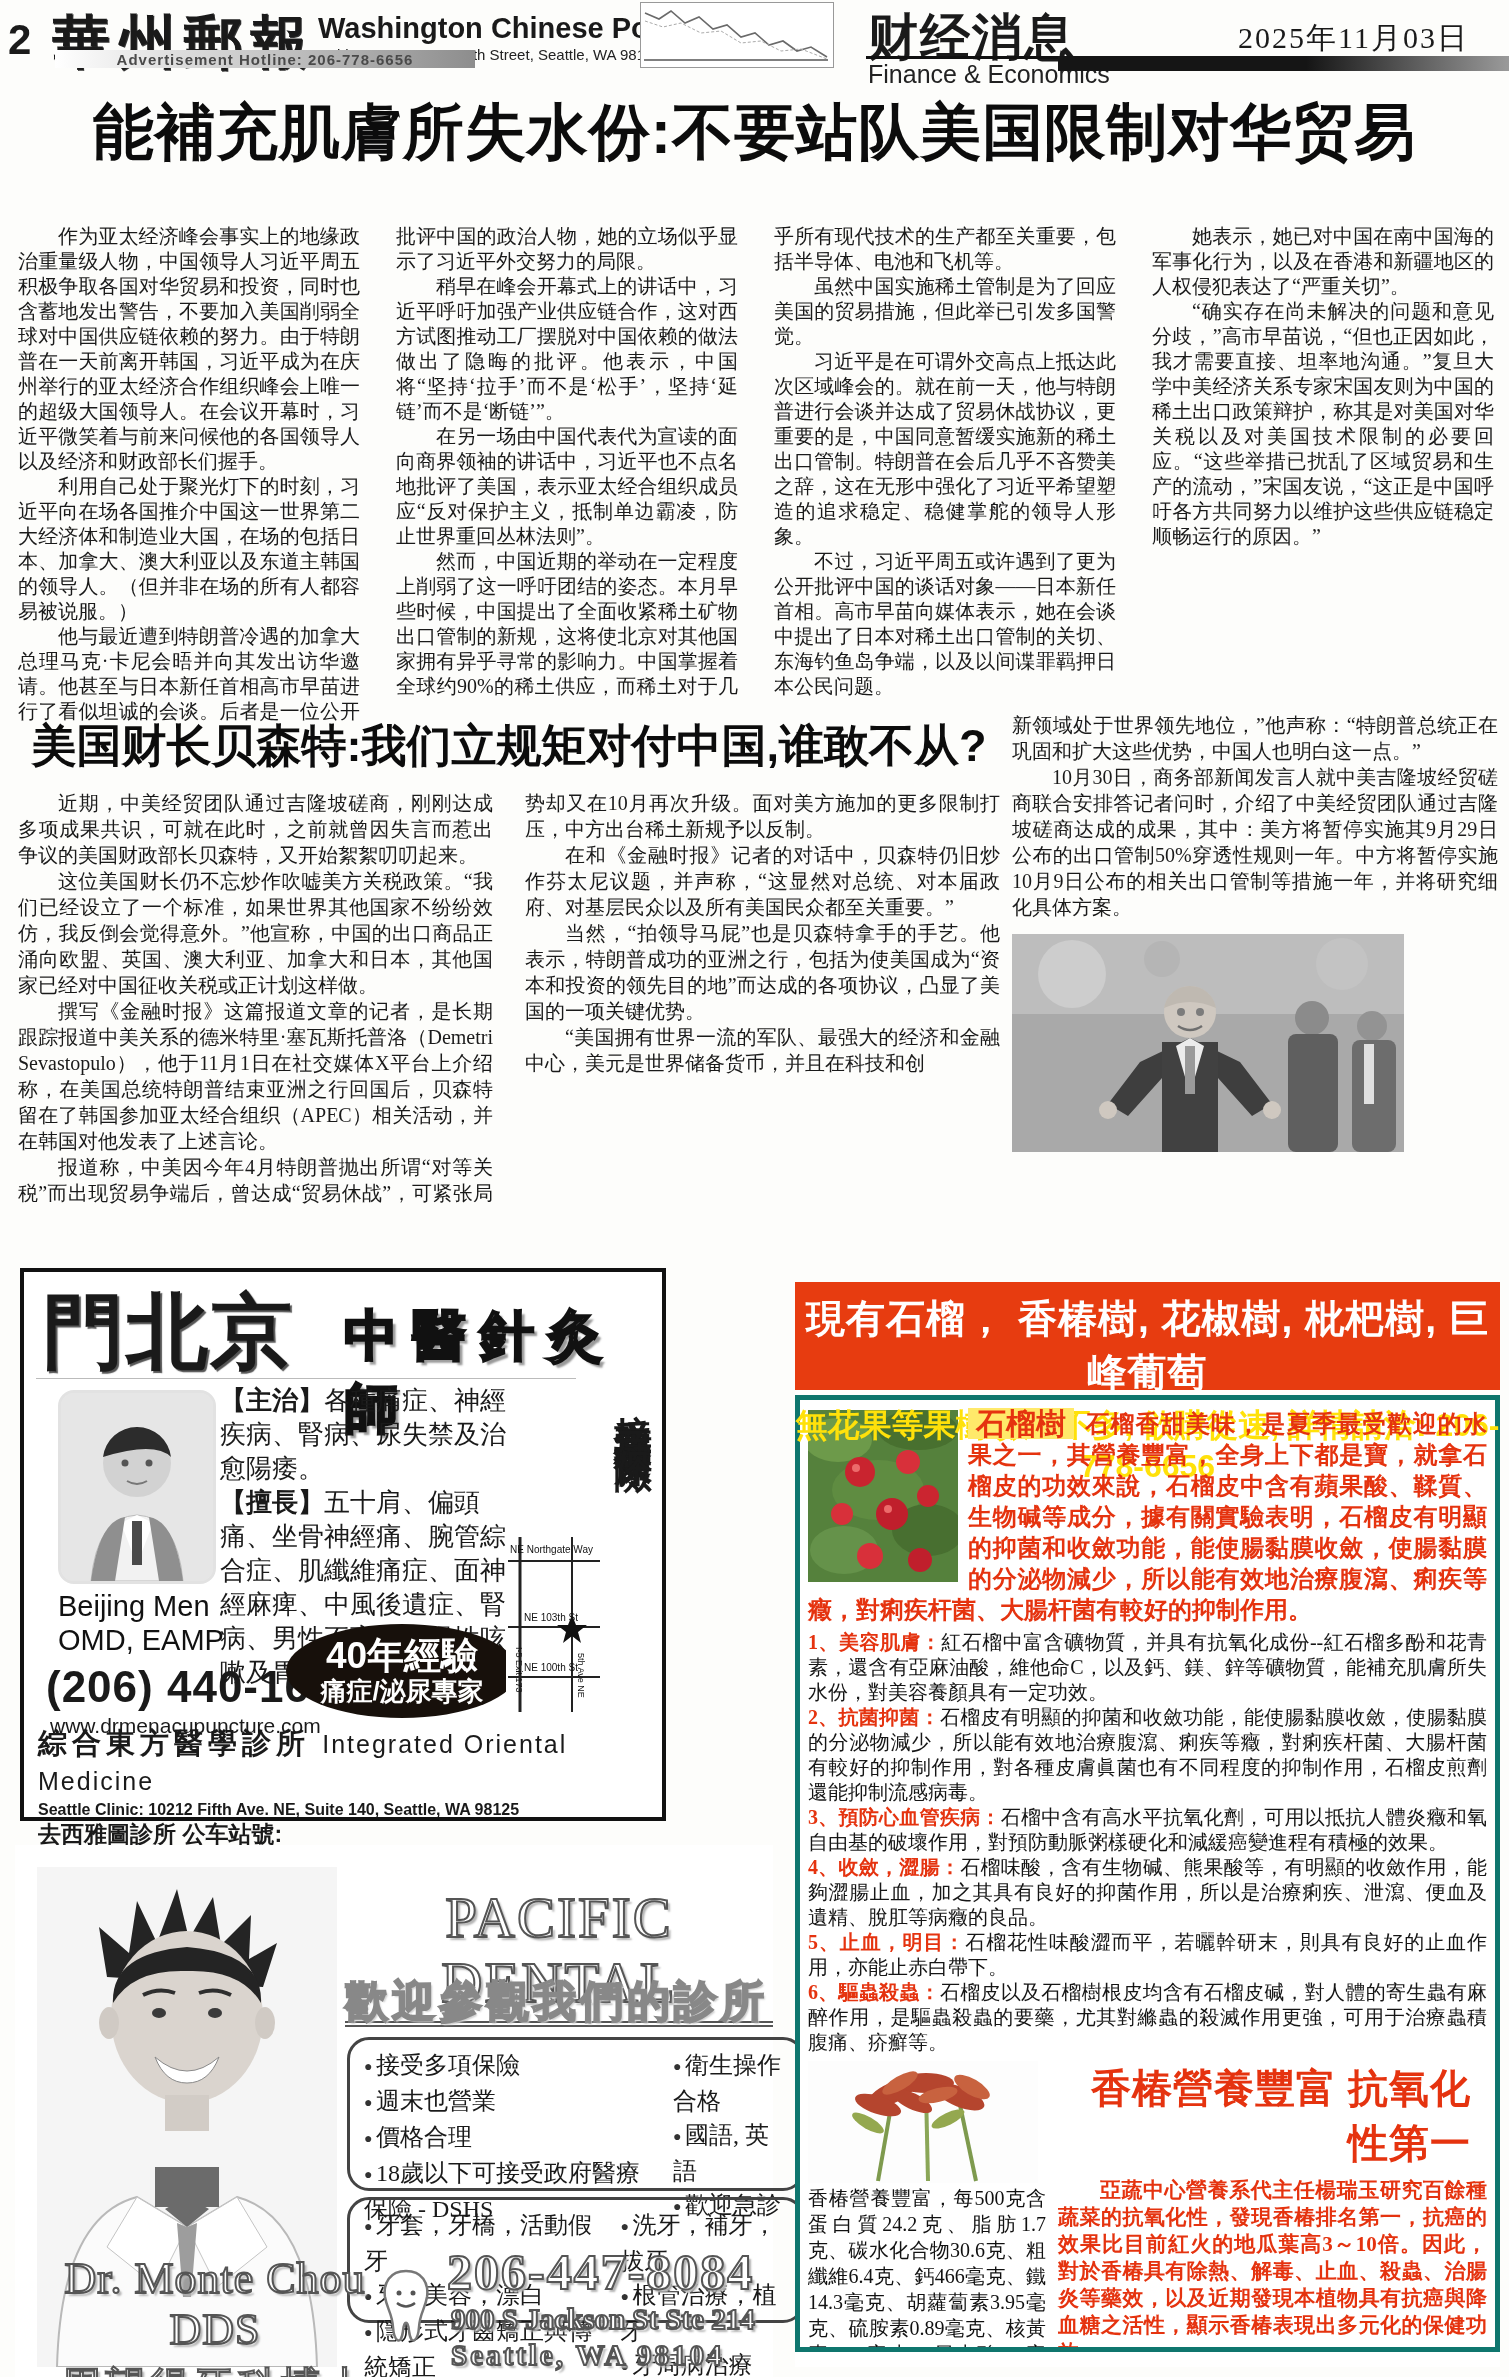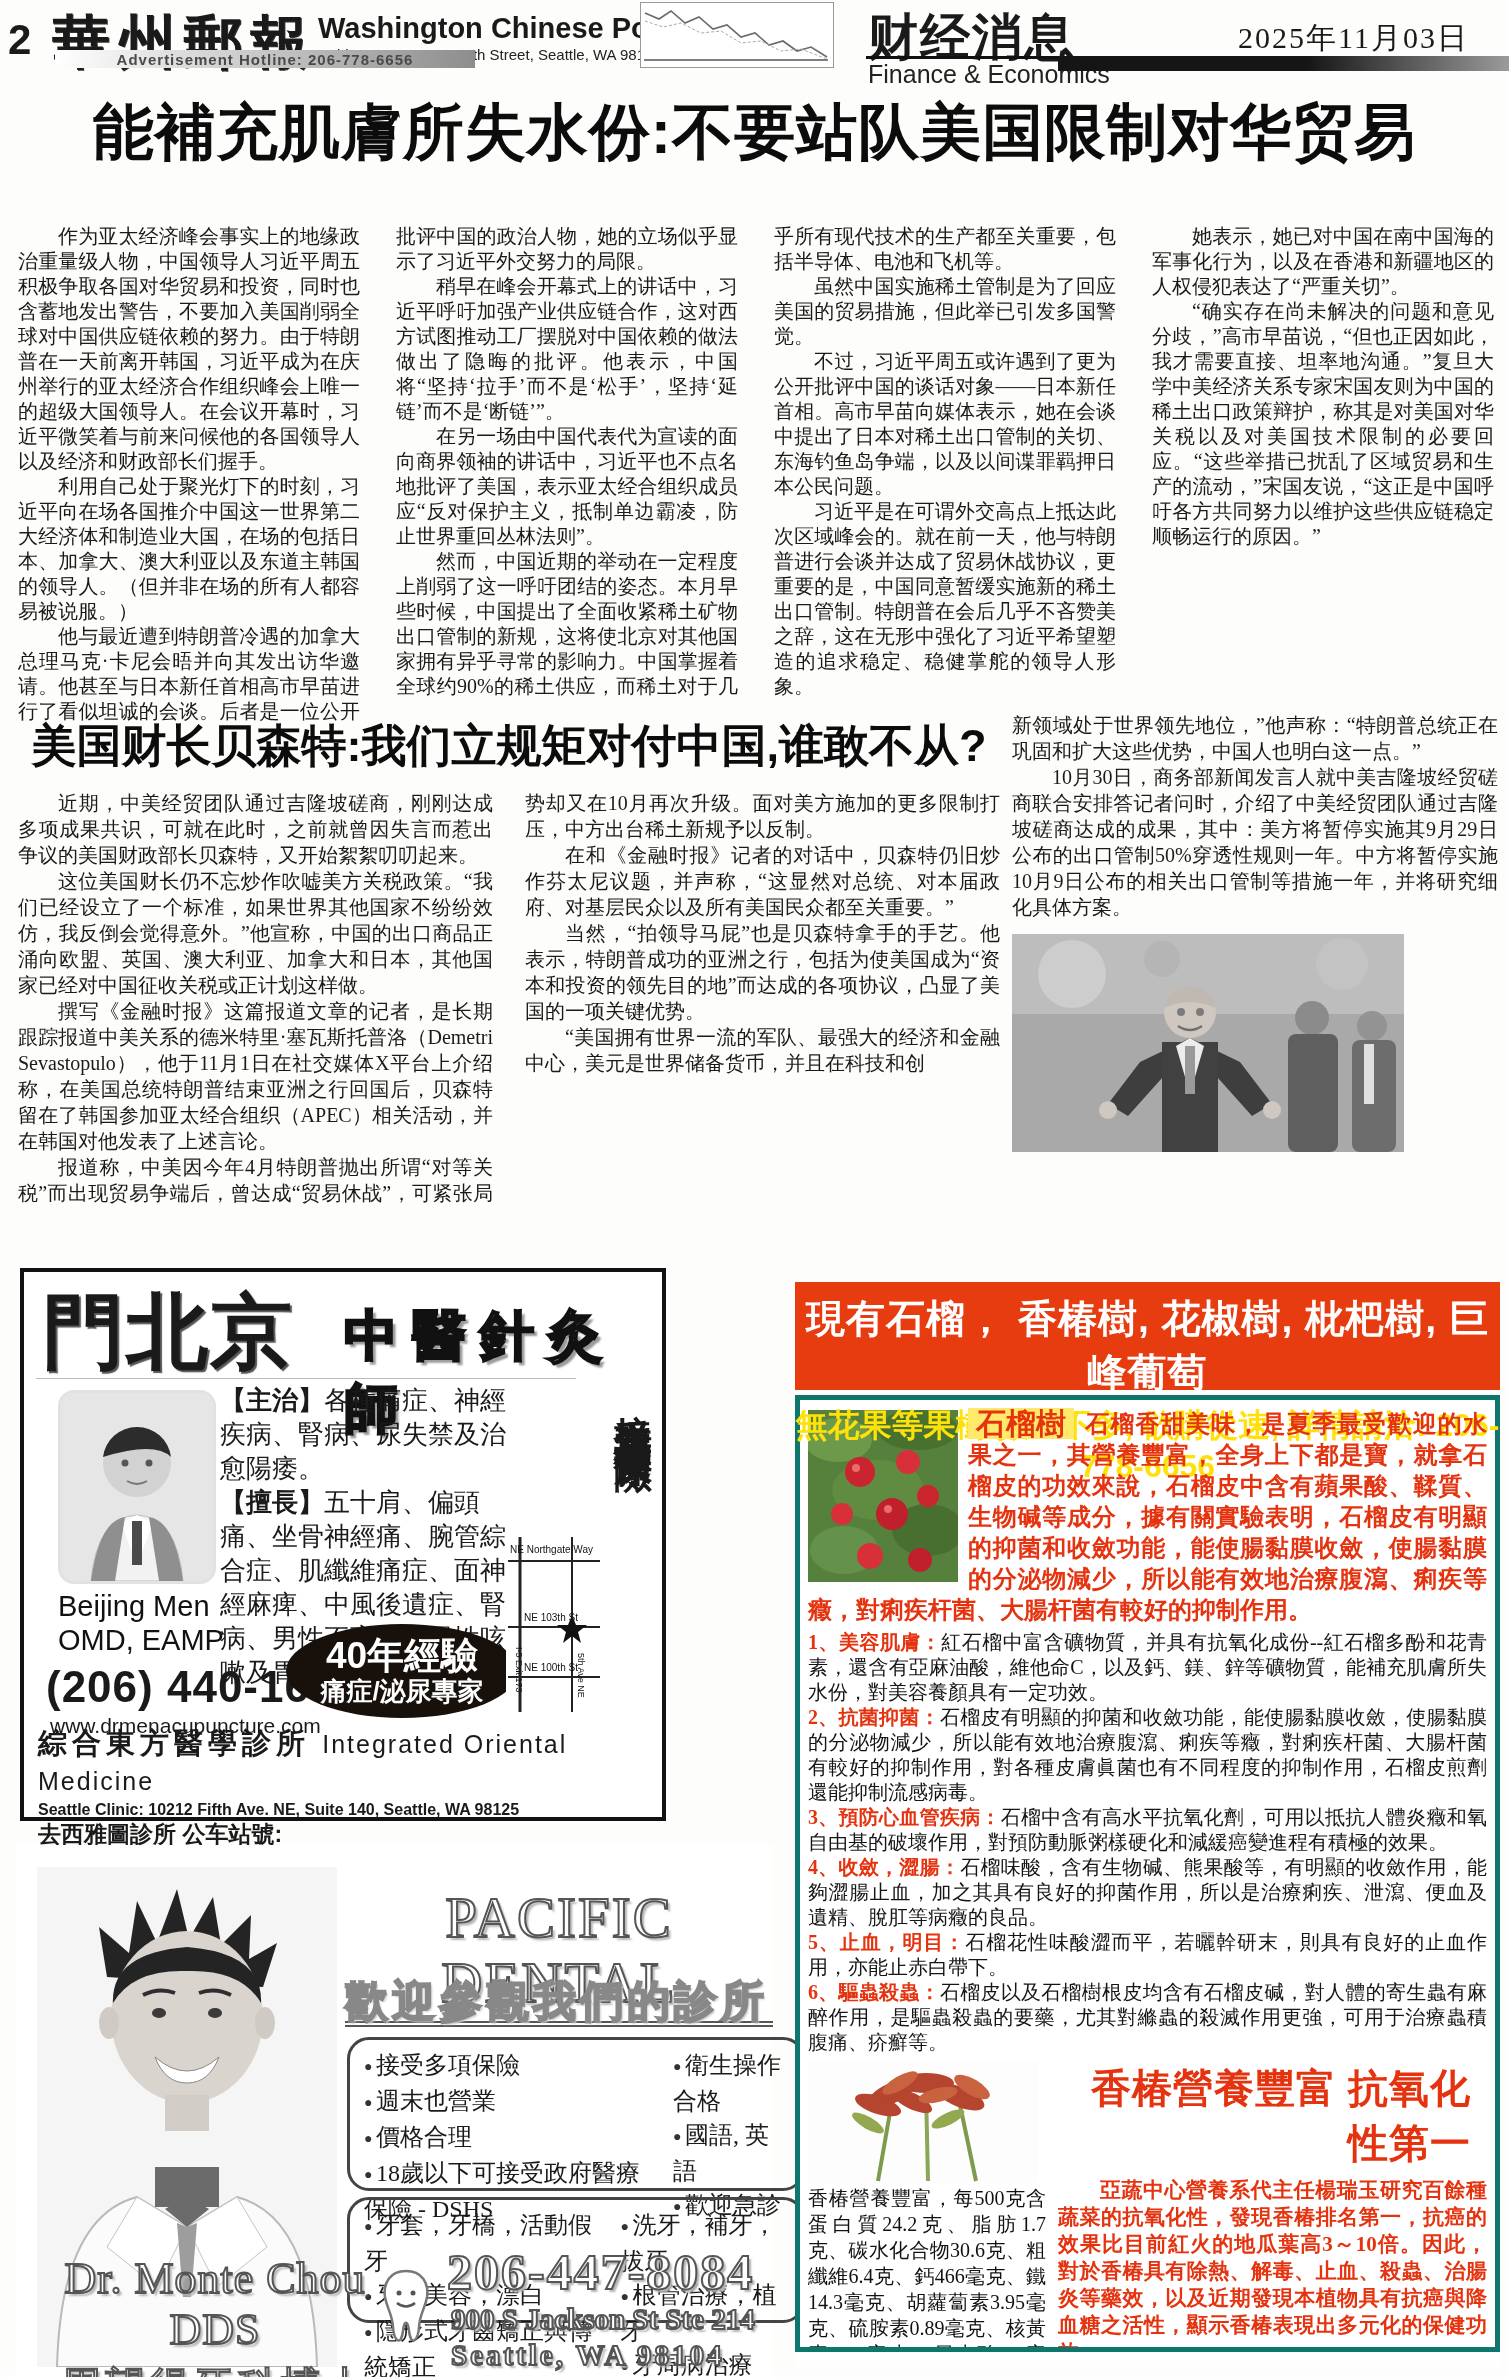--- a/index.html
+++ b/index.html
@@ -135,22 +135,22 @@
 
   <h1 class="art1-hl sans">能補充肌膚所失水份:不要站队美国限制对华贸易</h1>
   <div class="art1-body">
       <p>作为亚太经济峰会事实上的地缘政治重量级人物，中国领导人习近平周五积极争取各国对华贸易和投资，同时也含蓄地发出警告，不要加入美国削弱全球对中国供应链依赖的努力。由于特朗普在一天前离开韩国，习近平成为在庆州举行的亚太经济合作组织峰会上唯一的超级大国领导人。在会议开幕时，习近平微笑着与前来问候他的各国领导人以及经济和财政部长们握手。</p>
       <p>利用自己处于聚光灯下的时刻，习近平向在场各国推介中国这一世界第二大经济体和制造业大国，在场的包括日本、加拿大、澳大利亚以及东道主韩国的领导人。（但并非在场的所有人都容易被说服。）</p>
       <p>他与最近遭到特朗普冷遇的加拿大总理马克·卡尼会晤并向其发出访华邀请。他甚至与日本新任首相高市早苗进行了看似坦诚的会谈。后者是一位公开批评中国的政治人物，她的立场似乎显示了习近平外交努力的局限。</p>
       <p>稍早在峰会开幕式上的讲话中，习近平呼吁加强产业供应链合作，这对西方试图推动工厂摆脱对中国依赖的做法做出了隐晦的批评。他表示，中国将“坚持‘拉手’而不是‘松手’，坚持‘延链’而不是‘断链’”。</p>
       <p>在另一场由中国代表代为宣读的面向商界领袖的讲话中，习近平也不点名地批评了美国，表示亚太经合组织成员应“反对保护主义，抵制单边霸凌，防止世界重回丛林法则”。</p>
       <p>然而，中国近期的举动在一定程度上削弱了这一呼吁团结的姿态。本月早些时候，中国提出了全面收紧稀土矿物出口管制的新规，这将使北京对其他国家拥有异乎寻常的影响力。中国掌握着全球约90%的稀土供应，而稀土对于几乎所有现代技术的生产都至关重要，包括半导体、电池和飞机等。</p>
       <p>虽然中国实施稀土管制是为了回应美国的贸易措施，但此举已引发多国警觉。</p>
+      <p>习近平是在可谓外交高点上抵达此次区域峰会的。就在前一天，他与特朗普进行会谈并达成了贸易休战协议，更重要的是，中国同意暂缓实施新的稀土出口管制。特朗普在会后几乎不吝赞美之辞，这在无形中强化了习近平希望塑造的追求稳定、稳健掌舵的领导人形象。</p>
       <p>不过，习近平周五或许遇到了更为公开批评中国的谈话对象——日本新任首相。高市早苗向媒体表示，她在会谈中提出了日本对稀土出口管制的关切、东海钓鱼岛争端，以及以间谍罪羁押日本公民问题。</p>
-      <p>习近平是在可谓外交高点上抵达此次区域峰会的。就在前一天，他与特朗普进行会谈并达成了贸易休战协议，更重要的是，中国同意暂缓实施新的稀土出口管制。特朗普在会后几乎不吝赞美之辞，这在无形中强化了习近平希望塑造的追求稳定、稳健掌舵的领导人形象。</p>
       <p>她表示，她已对中国在南中国海的军事化行为，以及在香港和新疆地区的人权侵犯表达了“严重关切”。</p>
       <p>“确实存在尚未解决的问题和意见分歧，”高市早苗说，“但也正因如此，我才需要直接、坦率地沟通。”复旦大学中美经济关系专家宋国友则为中国的稀土出口政策辩护，称其是对美国对华关税以及对美国技术限制的必要回应。“这些举措已扰乱了区域贸易和生产的流动，”宋国友说，“这正是中国呼吁各方共同努力以维护这些供应链稳定顺畅运行的原因。”</p>
     </div>
 
   <h2 class="art2-hl sans">美国财长贝森特:我们立规矩对付中国,谁敢不从?</h2>
   <div class="art2-body">
       <p>近期，中美经贸团队通过吉隆坡磋商，刚刚达成多项成果共识，可就在此时，之前就曾因失言而惹出争议的美国财政部长贝森特，又开始絮絮叨叨起来。</p>
       <p>这位美国财长仍不忘炒作吹嘘美方关税政策。“我们已经设立了一个标准，如果世界其他国家不纷纷效仿，我反倒会觉得意外。”他宣称，中国的出口商品正涌向欧盟、英国、澳大利亚、加拿大和日本，其他国家已经对中国征收关税或正计划这样做。</p>
       <p>撰写《金融时报》这篇报道文章的记者，是长期跟踪报道中美关系的德米特里·塞瓦斯托普洛（Demetri Sevastopulo），他于11月1日在社交媒体X平台上介绍称，在美国总统特朗普结束亚洲之行回国后，贝森特留在了韩国参加亚太经合组织（APEC）相关活动，并在韩国对他发表了上述言论。</p>
       <p>报道称，中美因今年4月特朗普抛出所谓“对等关税”而出现贸易争端后，曾达成“贸易休战”，可紧张局势却又在10月再次升级。面对美方施加的更多限制打压，中方出台稀土新规予以反制。</p>

